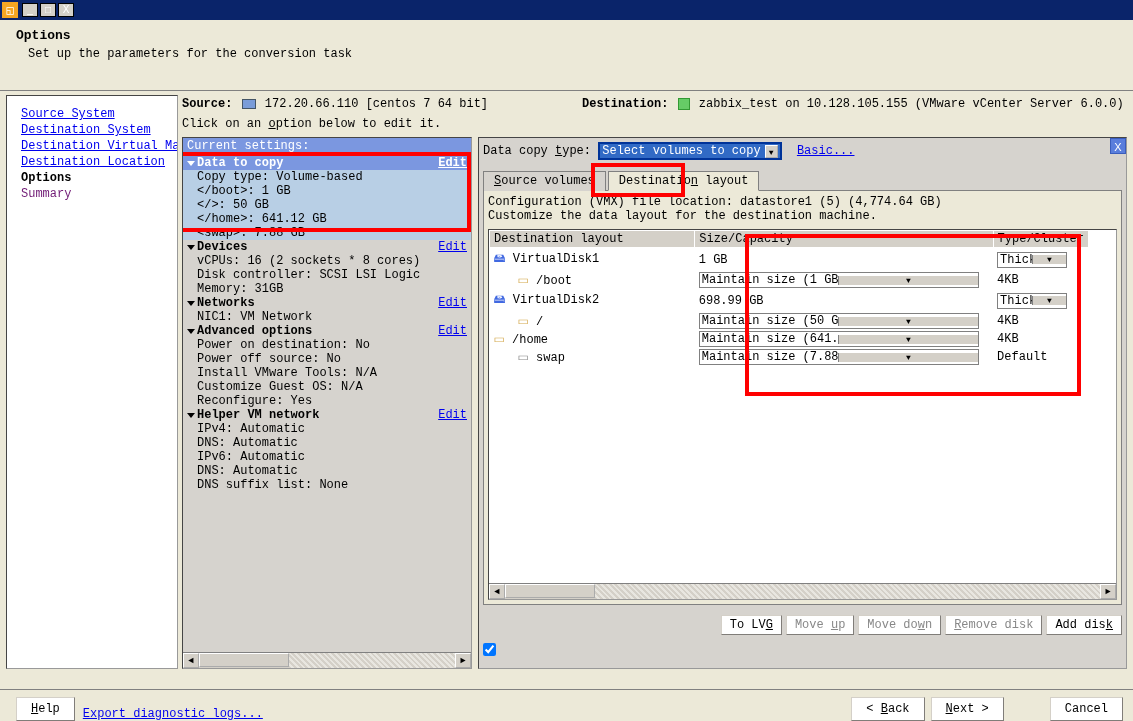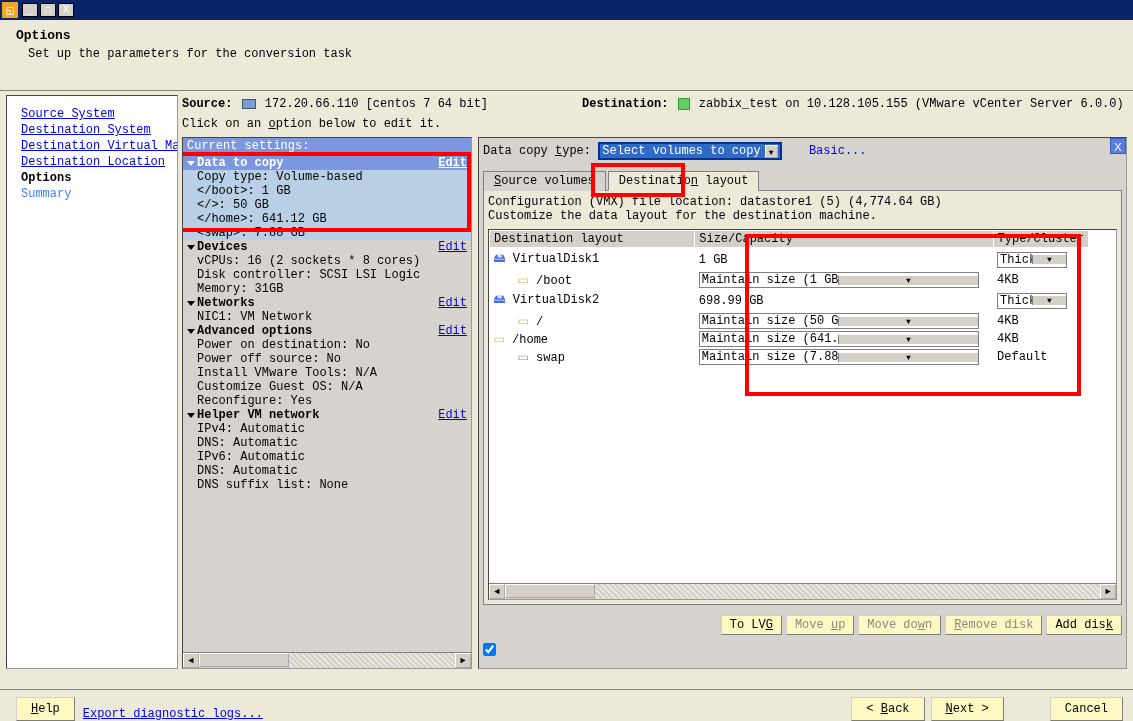--- a/index.html
+++ b/index.html
@@ -9,21 +9,21 @@
 .titlebar .title { flex: 1; font-weight: bold; font-size: 12px; }
 .winbtns { display: flex; gap: 2px; }
 .winbtn { width: 16px; height: 14px; background: #d4d0c8; border: 1px solid #000; font-family: Arial; font-size: 10px; text-align: center; line-height: 12px; cursor: pointer; }
 .header { padding: 8px 16px 10px; }
 .header h2 { font-size: 13px; font-weight: bold; margin-bottom: 4px; }
 .header p { font-size: 12px; margin-left: 12px; }
 .main { border-top: 1px solid #808080; position: absolute; top: 90px; bottom: 48px; left: 0; right: 0; display: flex; }
 .sidebar { width: 172px; background: #fff; border: 1px inset #999; margin: 4px 0 4px 6px; padding: 10px; overflow: hidden; }
 .sidebar a { color: #0000ee; text-decoration: underline; display: block; white-space: nowrap; cursor: pointer; padding: 1px 4px; }
 .sidebar .bold { font-weight: bold; text-decoration: none; color: #000; }
-.sidebar .plain { text-decoration: none; color: #3b82f6; }
+.sidebar .plain { text-decoration: none; color: #701a75; }
 .content { flex: 1; margin: 4px 6px 4px 4px; display: flex; flex-direction: column; }
 .srcdest { padding: 2px 0; font-size: 12px; display: flex; }
 .srcdest b { font-weight: bold; }
 .editline { margin: 4px 0 6px; }
 .editline u { text-decoration: underline; }
 .lower { flex: 1; display: flex; gap: 6px; min-height: 0; }
 .settings-panel { width: 290px; border: 1px inset #999; background: #d6d3ce; position: relative; overflow: hidden; }
 .settings-header { background: #7b97e0; color: #fff; padding: 1px 4px; border-bottom: 1px solid #406; white-space: nowrap; overflow: hidden; }
 .settings-body { position: absolute; top: 18px; bottom: 18px; left: 0; right: 0; overflow: auto; }
 .settings-body .row { padding: 0 4px 0 4px; display: flex; align-items: center; }
@@ -37,37 +37,37 @@
 .hl-section { background: #b8cfe5; }
 .hscroll { position: absolute; bottom: 0; left: 0; right: 0; height: 16px; background: #d4d0c8; border-top: 1px solid #808080; display: flex; }
 .hscroll .arrow { width: 16px; background: #d4d0c8; border: 1px outset #fff; text-align: center; font-size: 9px; line-height: 14px; }
 .hscroll .track { flex: 1; background: repeating-linear-gradient(45deg,#d4d0c8,#d4d0c8 2px,#e8e6e0 2px,#e8e6e0 4px); }
 .hscroll .thumb { width: 90px; height: 14px; background: #d4d0c8; border: 1px outset #fff; }
 .right-panel { flex: 1; border: 1px inset #999; background: #d6d3ce; padding: 4px; position: relative; display: flex; flex-direction: column; min-width: 0; }
 .closex { position: absolute; right: 0; top: 0; width: 16px; height: 16px; background: #5a7edc; color: #fff; text-align: center; cursor: pointer; font-family: Arial; font-size: 11px; line-height: 16px; border: 1px solid #3a5dbc; }
 .lineitem { margin-bottom: 4px; }
 .select-box { border: 2px solid #003399; background: #316ac5; color: #fff; padding: 0 2px; display: inline-flex; align-items: center; }
 .select-box .dd { background: #d4d0c8; color: #000; width: 13px; height: 13px; margin-left: 4px; text-align: center; line-height: 13px; border: 1px outset #fff; font-size: 8px; }
-.basiclink { color: #0000ee; margin-left: 20px; cursor: pointer; }
+.basiclink { color: #0000ee; text-decoration: underline; margin-left: 8px; cursor: pointer; }
 .tabs { display: flex; margin-top: 6px; }
 .tab { border: 1px solid #808080; border-bottom: none; padding: 2px 10px; background: #d6d3ce; margin-right: 2px; cursor: pointer; position: relative; top: 1px; }
 .tab.active { background: #ece9d8; border-bottom: 1px solid #ece9d8; z-index: 2; }
 .tab-content-area { border: 1px solid #808080; background: #ece9d8; padding: 4px 0 0; margin-bottom: 6px; flex: 1; min-height: 0; display: flex; flex-direction: column; }
 .tbl-wrap { margin-top: 6px; border: 1px inset #999; background: #fff; flex: 1; overflow: auto; position: relative; }
 .tbl { width: 600px; border-collapse: collapse; font-family: "Courier New"; font-size: 12px; }
 .tbl th { background: #d4d0c8; border: 1px outset #fff; text-align: left; padding: 1px 4px; font-weight: normal; }
 .tbl td { padding: 1px 4px; white-space: nowrap; }
 .tbl .icon-disk { color: #4169e1; }
 .tbl .icon-vol { color: #d4a94e; }
 .tbl .icon-swap { color: #888; }
 .ddcell { display: inline-flex; align-items: center; border: 1px solid #808080; background: #fff; width: 280px; }
 .ddcell span { flex: 1; padding: 0 2px; overflow: hidden; }
 .ddcell .dd2 { width: 14px; background: #d4d0c8; border-left: 1px solid #808080; text-align: center; font-size: 8px; }
 .btnrow { display: flex; gap: 4px; justify-content: flex-end; margin: 4px 0; }
-.btn { border: 1px outset #d4d0c8; background: #fef9c3; padding: 2px 8px; font-family: "Courier New"; font-size: 12px; cursor: pointer; }
+.btn { border: 1px outset #d4d0c8; background: #ffffff; padding: 2px 8px; font-family: "Courier New"; font-size: 12px; cursor: pointer; }
 .btn.disabled { color: #888; }
 .btn u { text-decoration: underline; }
 .chk { margin: 4px 0; }
 .footer { position: absolute; bottom: 0; left: 0; right: 0; height: 32px; border-top: 1px solid #808080; background: #ece9d8; display: flex; align-items: flex-end; padding: 0 10px; }
 .footer .btn { padding: 4px 14px; margin-left: 6px; }
 .footer .spacer { flex: 1; }
 .explink { color: #0000ee; text-decoration: underline; margin-left: 8px; cursor: pointer; }
 .redov { position: absolute; border: 4px solid #f00; pointer-events: none; z-index: 10; }
 </style>
 </head>

